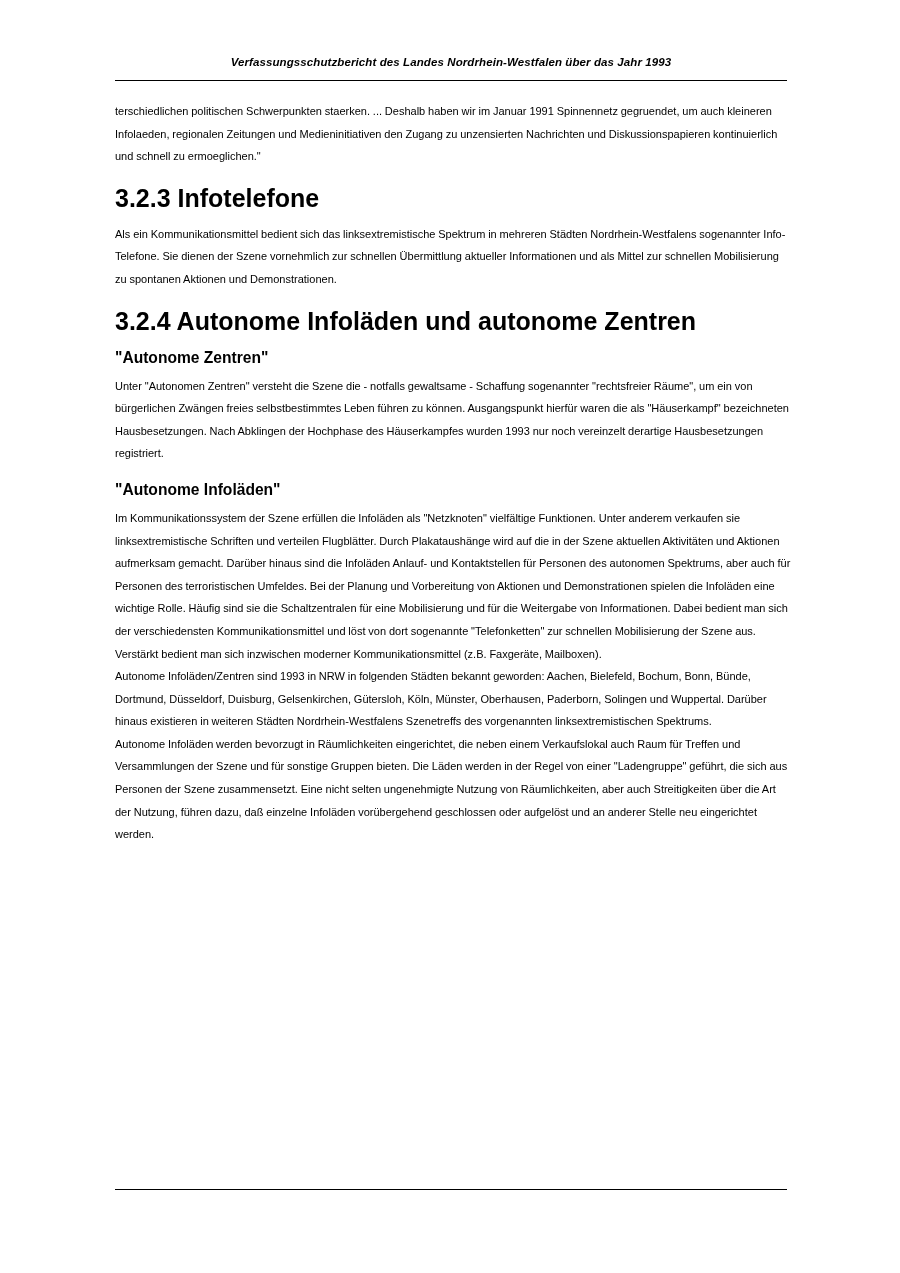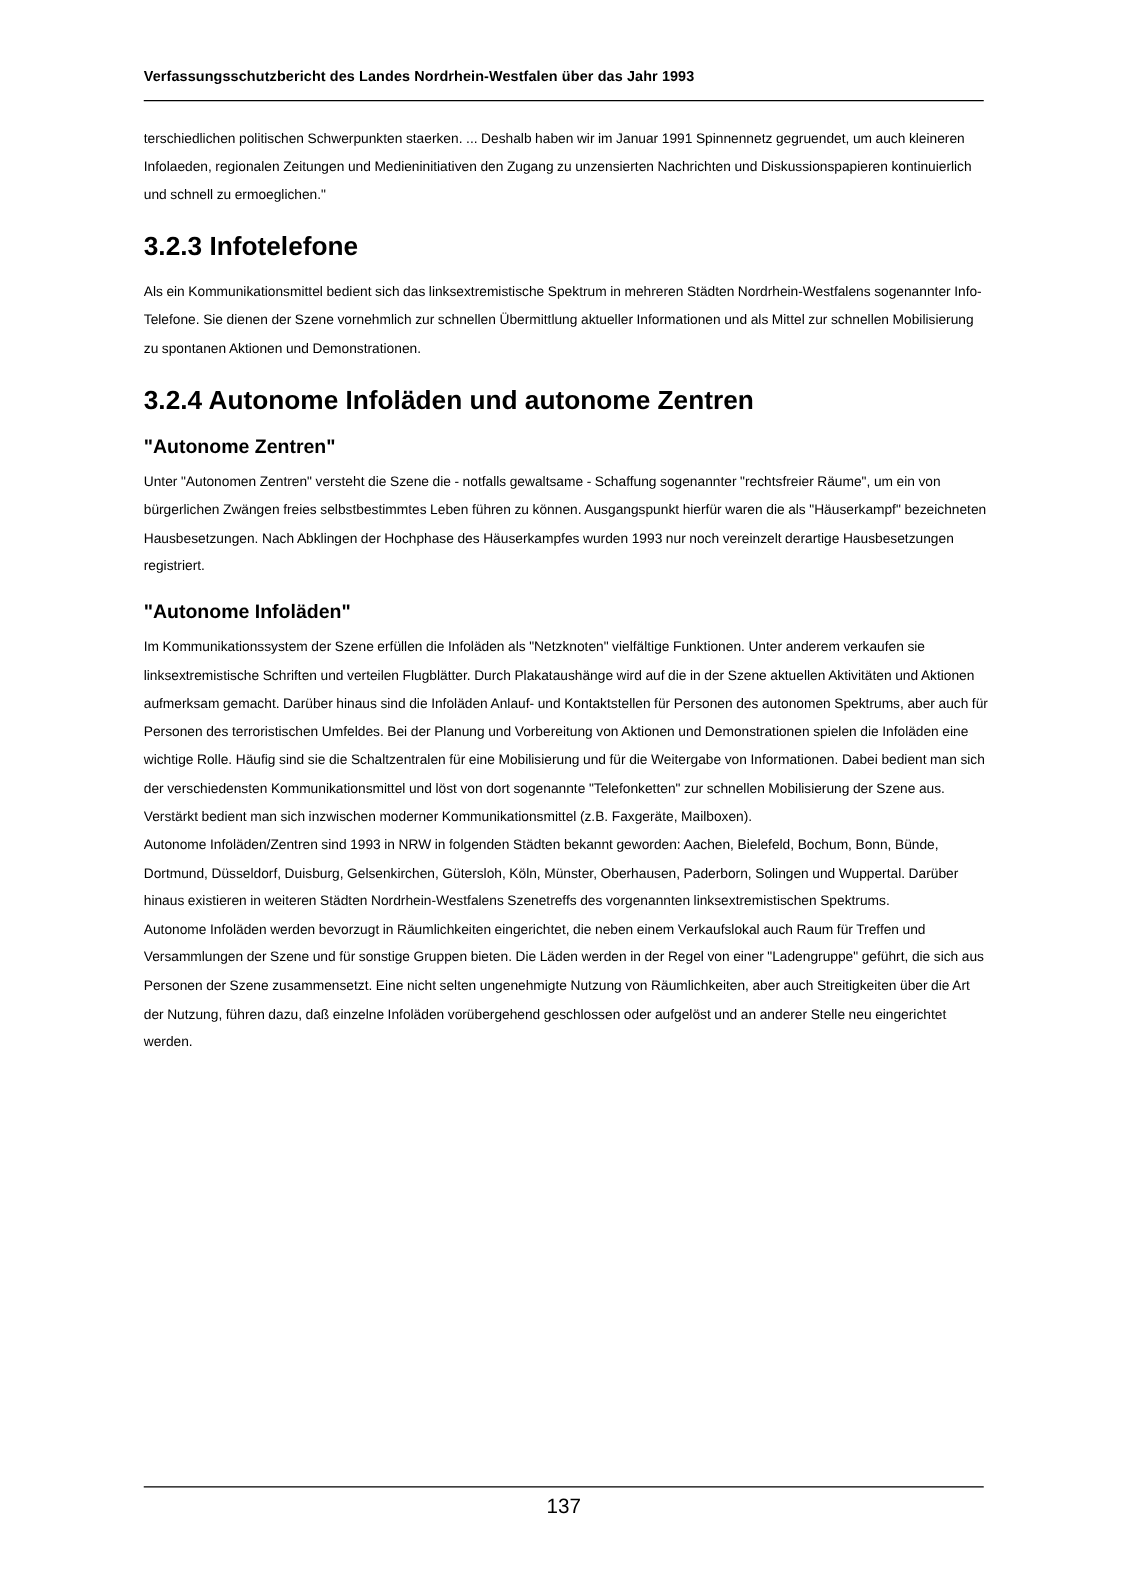--- a/index.html
+++ b/index.html
@@ -22,24 +22,25 @@
     width: 900px;
     height: 1273px;
     box-sizing: border-box;
     padding: 0;
   }
   .header {
     position: absolute;
     left: 115px;
     top: 56px;
     width: 672px;
-    text-align: left;
+    text-align: center;
     font-size: 11.5px;
     font-weight: bold;
     letter-spacing: 0.1px;
+    font-style: italic;
   }
   .header-rule {
     position: absolute;
     left: 115px;
     top: 80px;
     width: 672px;
     height: 1px;
     background: #000000;
   }
   .content {
@@ -52,21 +53,21 @@
     margin: 0 0 0 0;
     font-size: 11px;
     line-height: 22.6px;
     text-align: left;
     word-spacing: -0.2px;
   }
   .gap-after {
     margin-bottom: 10px;
   }
   h2.section {
-    font-size: 21px;
+    font-size: 25px;
     font-weight: bold;
     margin: 18px 0 13px 0;
     line-height: 24px;
   }
   h3.sub {
     font-size: 15.6px;
     font-weight: bold;
     margin: 15px 0 7px 0;
     line-height: 20px;
   }
@@ -115,15 +116,14 @@
     <p class="body">Im Kommunikationssystem der Szene erfüllen die Infoläden als "Netzknoten" vielfältige Funktionen. Unter anderem verkaufen sie linksextremistische Schriften und verteilen Flugblätter. Durch Plakataushänge wird auf die in der Szene aktuellen Aktivitäten und Aktionen aufmerksam gemacht. Darüber hinaus sind die Infoläden Anlauf- und Kontaktstellen für Personen des autonomen Spektrums, aber auch für Personen des terroristischen Umfeldes. Bei der Planung und Vorbereitung von Aktionen und Demonstrationen spielen die Infoläden eine wichtige Rolle. Häufig sind sie die Schaltzentralen für eine Mobilisierung und für die Weitergabe von Informationen. Dabei bedient man sich der verschiedensten Kommunikationsmittel und löst von dort sogenannte "Telefonketten" zur schnellen Mobilisierung der Szene aus. Verstärkt bedient man sich inzwischen moderner Kommunikationsmittel (z.B. Faxgeräte, Mailboxen).</p>
 
     <p class="body">Autonome Infoläden/Zentren sind 1993 in NRW in folgenden Städten bekannt geworden: Aachen, Bielefeld, Bochum, Bonn, Bünde, Dortmund, Düsseldorf, Duisburg, Gelsenkirchen, Gütersloh, Köln, Münster, Oberhausen, Paderborn, Solingen und Wuppertal. Darüber hinaus existieren in weiteren Städten Nordrhein-Westfalens Szenetreffs des vorgenannten linksextremistischen Spektrums.</p>
 
     <p class="body">Autonome Infoläden werden bevorzugt in Räumlichkeiten eingerichtet, die neben einem Verkaufslokal auch Raum für Treffen und Versammlungen der Szene und für sonstige Gruppen bieten. Die Läden werden in der Regel von einer "Ladengruppe" geführt, die sich aus Personen der Szene zusammensetzt. Eine nicht selten ungenehmigte Nutzung von Räumlichkeiten, aber auch Streitigkeiten über die Art der Nutzung, führen dazu, daß einzelne Infoläden vorübergehend geschlossen oder aufgelöst und an anderer Stelle neu eingerichtet werden.</p>
 
   </div>
 
   <div class="footer-rule"></div>
 
-  <div class="page-number">137</div>
 
 </div>
 
 </body></html>

